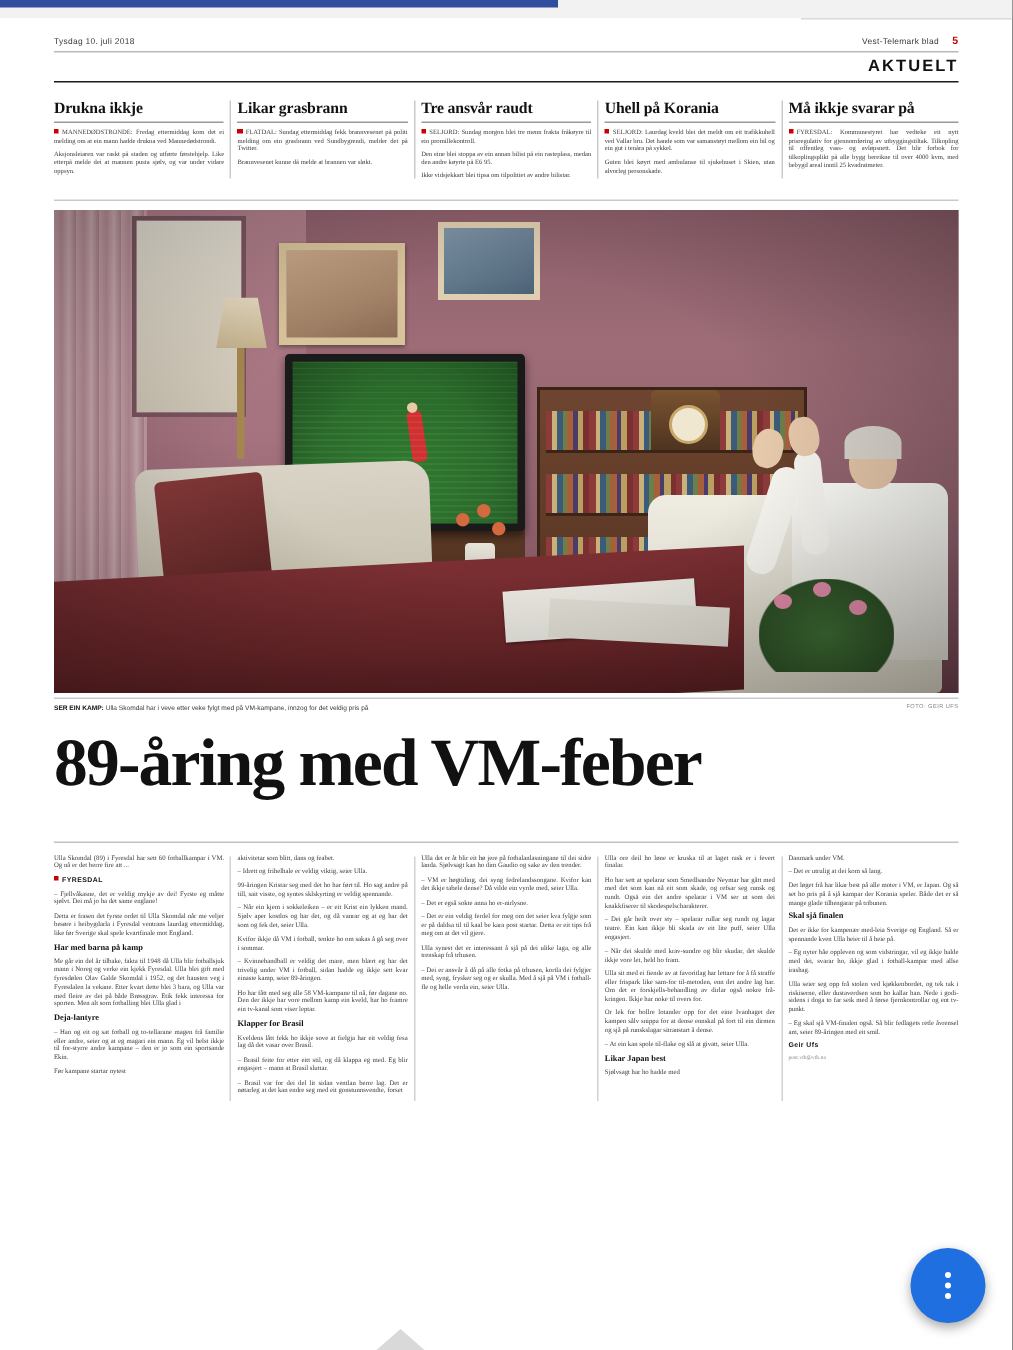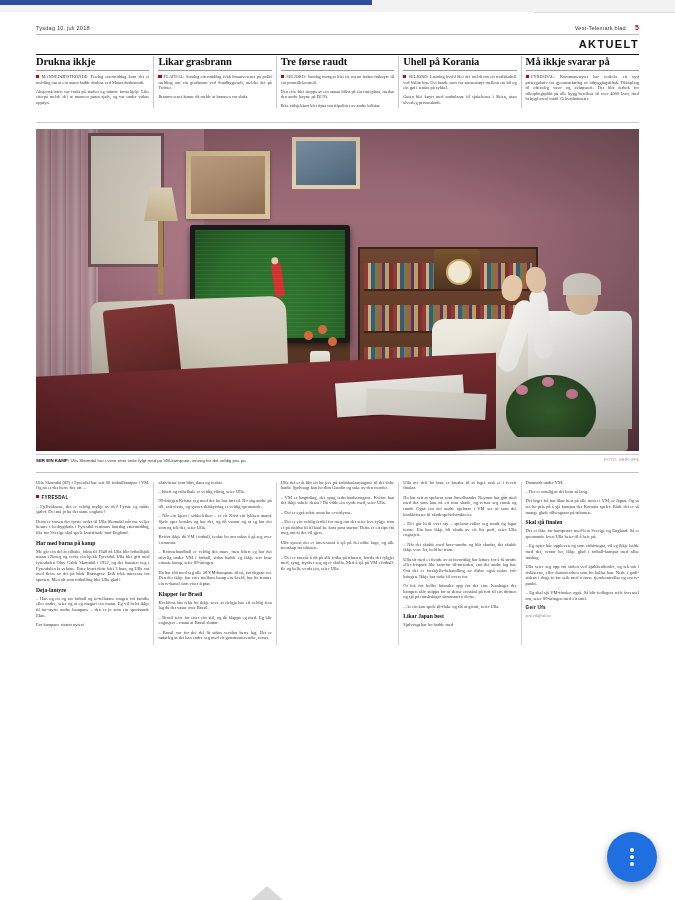--- a/index.html
+++ b/index.html
@@ -92,21 +92,21 @@
   .rule-thick {
     border-top: 1.6px solid #1a1a1a;
     margin-top: 2px;
   }
 
   
   .briefs {
     display: grid;
     grid-template-columns: repeat(5, 1fr);
     column-gap: 9px;
-    margin-top: 1px;
+    margin-top: 12px;
     padding-bottom: 6px;
   }
   .brief {
     position: relative;
   }
   .brief + .brief::before {
     content: "";
     position: absolute;
     left: -5px;
     top: 0;
@@ -491,21 +491,21 @@
         </div>
 
         <div class="brief">
           <h3>Likar grasbrann</h3>
           <div class="rule"></div>
           <p><span class="sqr"></span><span>FLATDAL: Sundag ettermiddag fekk brannvesenet på politi melding om ein grasbrann ved Sundbygrendi, melder det på Twitter.</span></p>
           <p>Brannvesenet kunne då melde at brannen var sløkt.</p>
         </div>
 
         <div class="brief">
-          <h3>Tre førse raudt</h3>
+          <h3>Tre ansvår raudt</h3>
           <div class="rule"></div>
           <p><span class="sqr"></span><span>SELJORD: Sundag morgon blei tre menn frakta fråkøyre til ein promillekontroll.</span></p>
           <p>Den eine blei stoppa av ein annan bilist på ein rasteplass, medan den andre køyrte på E6 95.</p>
           <p>Ikke vidsjekkart blei tipsa om tilpolitiet av andre bilistar.</p>
         </div>
 
         <div class="brief">
           <h3>Uhell på Korania</h3>
           <div class="rule"></div>
           <p><span class="sqr"></span><span>SELJORD: Laurdag kveld blei det meldt om eit trafikkuhell ved Vallar bru. Det hande som var samanstøyt mellom ein bil og ein gut i tenåra på sykkel.</span></p>
@@ -581,20 +581,21 @@
 
         <div class="caption">
           <div class="txt">
             <span class="lead">SER EIN KAMP:</span>
             <span>Ulla Skomdal har i veve etter veke fylgt med på VM-kampane, innzog for det veldig pris på</span>
           </div>
           <div class="credit">FOTO: GEIR UFS</div>
         </div>
       </div>
 
+      <h1 class="headline">89-åring med VM-feber</h1>
       <div class="rule-under-head"></div>
 
       <div class="body-cols">
 
         <div class="bcol">
           <p class="standfirst">Ulla Skomdal (89) i Fyresdal har sett 60 fotballkampar i VM. Og nå er det berre fire att ...</p>
           <div class="byline"><span class="sqr"></span><span>FYRESDAL</span></div>
           <p>– Fjellvåkasne, det er veldig mykje av dei! Fyrste eg måtte sjølvt. Dei må jo ha det same englane!</p>
           <p>Detta er frasen det fyrste ordet til Ulla Skomdal når me veljer besøre i heibygdarla i Fyresdal ventrans laurdag ettermiddag, like før Sverige skal spele kvartfinale mot England.</p>
           <div class="subhead">Har med barna på kamp</div>

